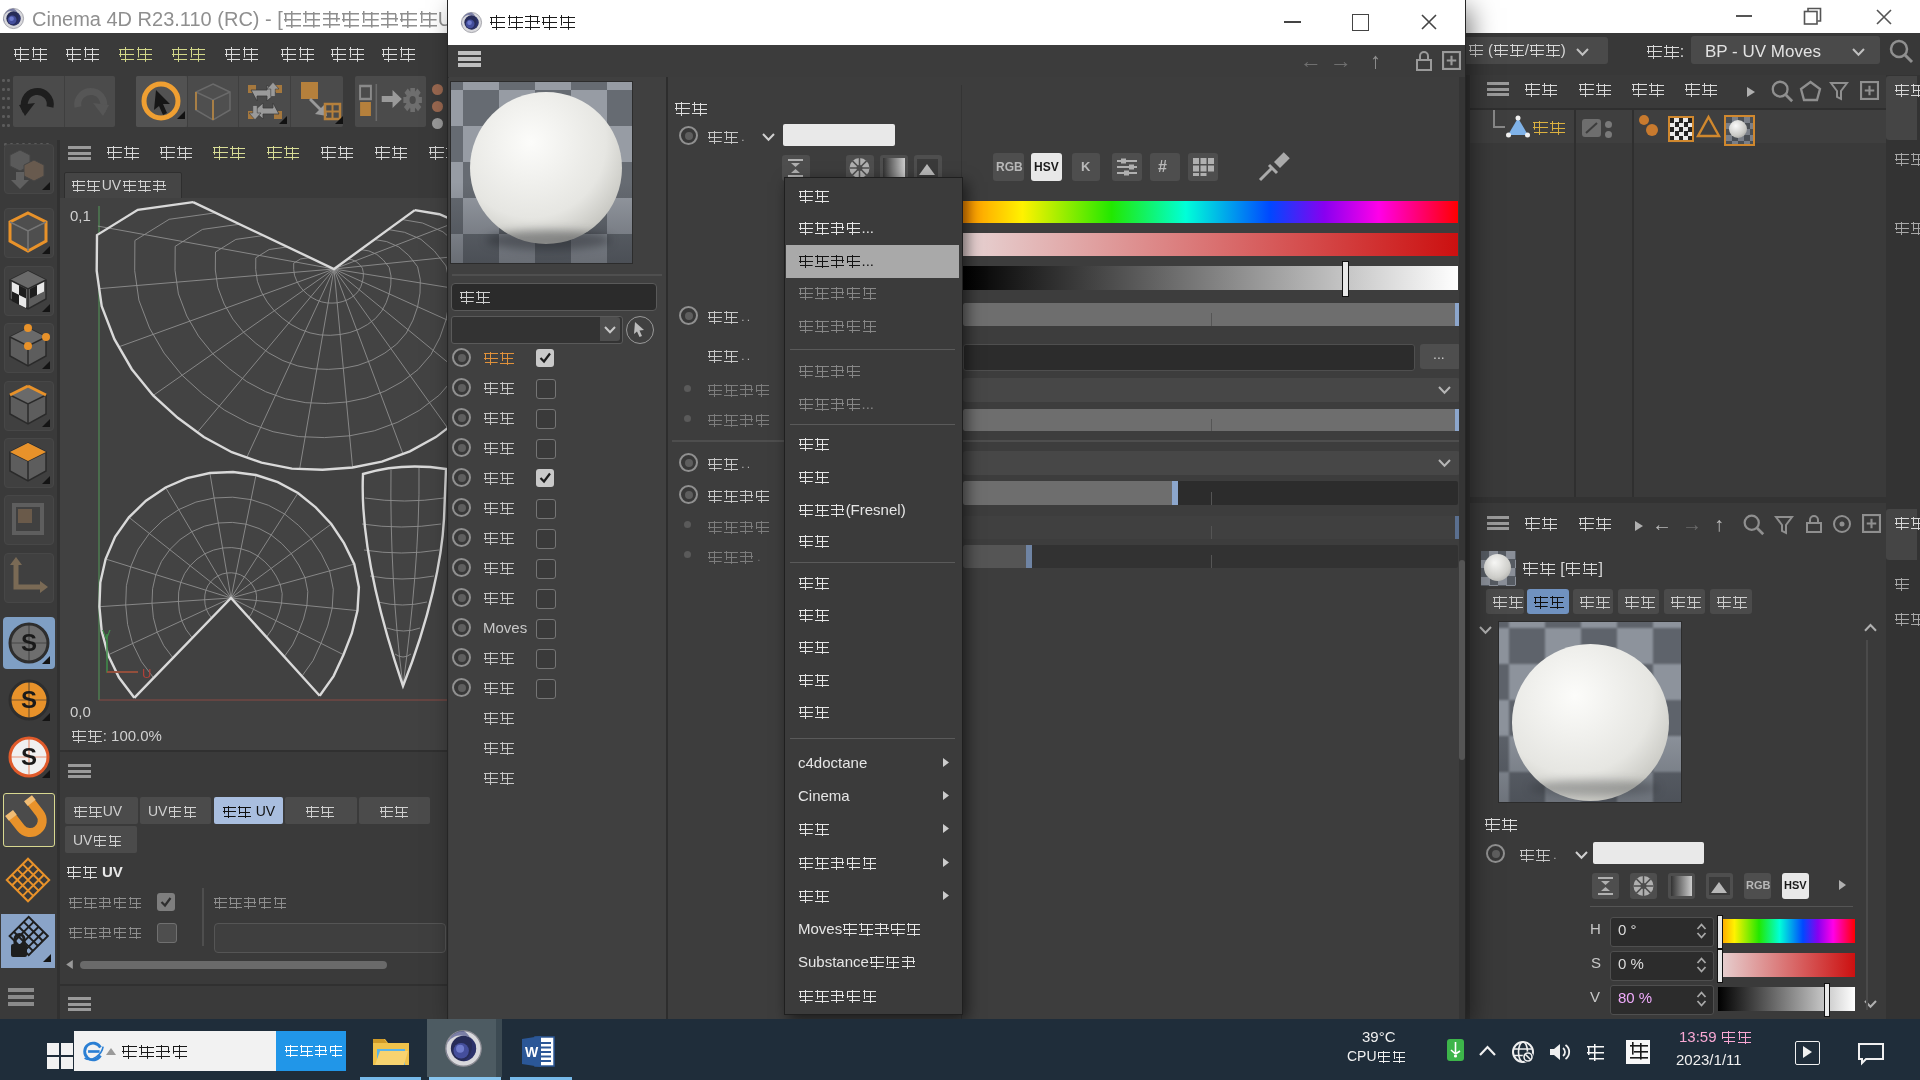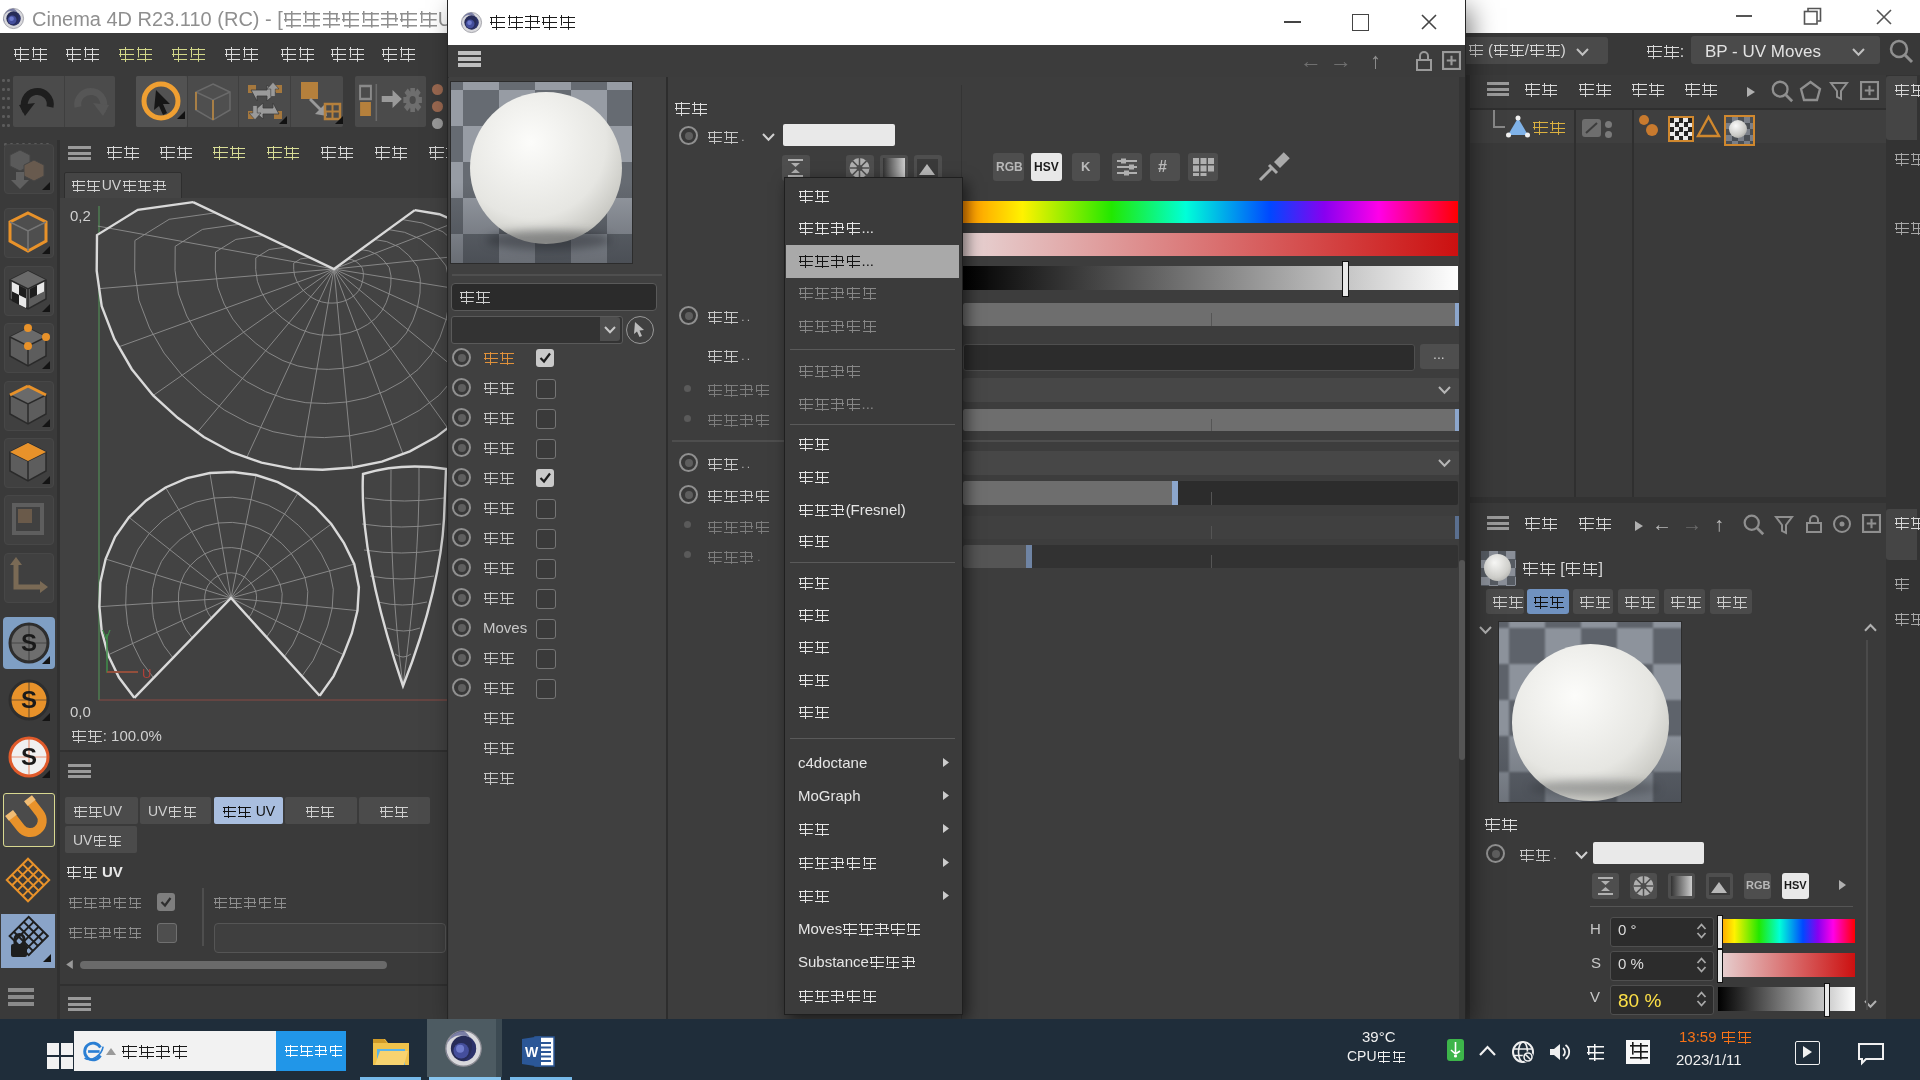--- a/index.html
+++ b/index.html
@@ -332,21 +332,21 @@
       <path d="M310,378 Q342.0,384 374,378" fill="none" stroke="#8f8f8f" stroke-width="0.9"></path>
       <path d="M318,404 Q342.5,410 367,404" fill="none" stroke="#8f8f8f" stroke-width="0.9"></path>
       <path d="M327,430 Q343.5,436 360,430" fill="none" stroke="#8f8f8f" stroke-width="0.9"></path>
       <path d="M335,456 Q343.0,462 351,456" fill="none" stroke="#8f8f8f" stroke-width="0.9"></path>
       <path d="M303,276 C330,268 360,267 386,271 L384,321 C382,360 370,420 343,488 C320,420 300,340 303,276 Z" fill="none" stroke="#d9d9d9" stroke-width="2.4"></path>
       <path d="M47 436 L47 474 L78 474" fill="none" stroke="#3f8f4a" stroke-width="1.5"></path>
       <path d="M47 474 L78 474" stroke="#b04038" stroke-width="1.5"></path>
       <text x="42" y="441" fill="#3f8f4a" font-size="13" font-family="Liberation Sans">V</text>
       <text x="82" y="480" fill="#b04038" font-size="13" font-family="Liberation Sans">U</text>
     </svg>
-    <div class="t" style="left:70px;top:207px;font-size:15px;color:#d0d0d0;">0,2</div>
+    <div class="t" style="left:70px;top:207px;font-size:15px;color:#d0d0d0;">0,1</div>
     <div class="t" style="left:70px;top:703px;font-size:15px;color:#d0d0d0;">0,0</div>
     <div class="t" style="left:71px;top:727px;font-size:15px;color:#d0d0d0;text-align:center;"><i class="k k15 v0"></i><i class="k k15 v1"></i>: 100.0%</div>
     <div class="a" style="left:60px;top:750px;width:388px;height:2px;background:#303030"></div>
     <div class="a" style="left:68px;top:764.0px;width:23px;height:3px;background:#9a9a9a"></div>
     <div class="a" style="left:68px;top:769.5px;width:23px;height:3px;background:#9a9a9a"></div>
     <div class="a" style="left:68px;top:775.0px;width:23px;height:3px;background:#9a9a9a"></div>
     <div class="a" style="left:65px;top:797px;width:73px;height:27px;background:#4b4b4b;border-radius:2px"></div>
     <div class="t" style="left:73px;top:803px;font-size:14px;color:#d0d0d0;"><i class="k k14 v0"></i><i class="k k14 v1"></i>UV</div>
     <div class="a" style="left:140px;top:797px;width:71px;height:27px;background:#4b4b4b;border-radius:2px"></div>
     <div class="t" style="left:148px;top:803px;font-size:14px;color:#d0d0d0;">UV<i class="k k14 v0"></i><i class="k k14 v1"></i></div>
@@ -578,21 +578,21 @@
     <div class="t" style="left:1591px;top:954px;font-size:15px;color:#c8c8c8;">S</div>
     <div class="a" style="left:1610px;top:951px;width:102px;height:28px;background:#2c2c2c;border:1px solid #4f4f4f;border-radius:3px"></div>
     <div class="t" style="left:1618px;top:955px;font-size:15px;color:#dcdcdc;">0 %</div>
     <svg class="a" style="left:1696px;top:956px" width="11" height="18" viewBox="0 0 11 18">
       <path d="M1.5 7 L5.5 2.5 L9.5 7 M1.5 11 L5.5 15.5 L9.5 11" fill="none" stroke="#a8a8a8" stroke-width="1.8"></path>
     </svg>
     <div class="a" style="left:1718px;top:953px;width:137px;height:24px;background:linear-gradient(90deg,#e7d4d4,#cc1010)"></div>
     <div class="a" style="left:1717px;top:949px;width:4px;height:32px;background:#e8e8e8;border:1px solid #111"></div>
     <div class="t" style="left:1590px;top:988px;font-size:15px;color:#c8c8c8;">V</div>
     <div class="a" style="left:1610px;top:985px;width:102px;height:28px;background:#2c2c2c;border:1px solid #4f4f4f;border-radius:3px"></div>
-    <div class="t" style="left:1618px;top:989px;font-size:19px;color:#fde047;">80 %</div>
+    <div class="t" style="left:1618px;top:989px;font-size:15px;color:#f0abfc;">80 %</div>
     <svg class="a" style="left:1696px;top:990px" width="11" height="18" viewBox="0 0 11 18">
       <path d="M1.5 7 L5.5 2.5 L9.5 7 M1.5 11 L5.5 15.5 L9.5 11" fill="none" stroke="#a8a8a8" stroke-width="1.8"></path>
     </svg>
     <div class="a" style="left:1718px;top:987px;width:137px;height:24px;background:linear-gradient(90deg,#000,#fff)"></div>
     <div class="a" style="left:1824px;top:983px;width:4px;height:32px;background:#e8e8e8;border:1px solid #111"></div>
     <div class="a" style="left:1886px;top:509px;width:31px;height:51px;background:#454545;border-radius:3px 0 0 3px"></div>
     <div class="t" style="left:1894px;top:515px;width:16px;height:41px;line-height:16.5px;text-align:center;color:#d8d8d8;font-size:15px"><i class="k k15 v0"></i><i class="k k15 v1"></i></div>
     <div class="t" style="left:1894px;top:576px;width:16px;height:20px;line-height:16.5px;text-align:center;color:#a8a8a8;font-size:15px"><i class="k k15 v0"></i></div>
     <div class="t" style="left:1894px;top:611px;width:16px;height:36px;line-height:16.5px;text-align:center;color:#a8a8a8;font-size:15px"><i class="k k15 v0"></i><i class="k k15 v1"></i></div>
     <div class="a" style="left:448px;top:0px;width:1017px;height:1019px;background:#3d3d3d;box-shadow:0 0 0 1px #262626,6px 8px 24px rgba(0,0,0,.5)"></div>
@@ -881,21 +881,21 @@
     <div class="t" style="left:798px;top:532px;font-size:15px;color:#e6e6e6;"><i class="k k15 v0"></i><i class="k k15 v1"></i></div>
     <div class="t" style="left:798px;top:574px;font-size:15px;color:#e6e6e6;"><i class="k k15 v0"></i><i class="k k15 v1"></i></div>
     <div class="t" style="left:798px;top:606px;font-size:15px;color:#e6e6e6;"><i class="k k15 v0"></i><i class="k k15 v1"></i></div>
     <div class="t" style="left:798px;top:638px;font-size:15px;color:#e6e6e6;"><i class="k k15 v0"></i><i class="k k15 v1"></i></div>
     <div class="t" style="left:798px;top:671px;font-size:15px;color:#e6e6e6;"><i class="k k15 v0"></i><i class="k k15 v1"></i></div>
     <div class="t" style="left:798px;top:703px;font-size:15px;color:#e6e6e6;"><i class="k k15 v0"></i><i class="k k15 v1"></i></div>
     <div class="t" style="left:798px;top:754px;font-size:15px;color:#e6e6e6;">c4doctane</div>
     <svg class="a" style="left:942px;top:757px" width="8" height="11" viewBox="0 0 8 11">
       <path d="M1 1 L7 5.5 L1 10 Z" fill="#cccccc"></path>
     </svg>
-    <div class="t" style="left:798px;top:787px;font-size:15px;color:#e6e6e6;">MoGraph</div>
+    <div class="t" style="left:798px;top:787px;font-size:15px;color:#e6e6e6;">Cinema</div>
     <svg class="a" style="left:942px;top:790px" width="8" height="11" viewBox="0 0 8 11">
       <path d="M1 1 L7 5.5 L1 10 Z" fill="#cccccc"></path>
     </svg>
     <div class="t" style="left:798px;top:820px;font-size:15px;color:#e6e6e6;"><i class="k k15 v0"></i><i class="k k15 v1"></i></div>
     <svg class="a" style="left:942px;top:823px" width="8" height="11" viewBox="0 0 8 11">
       <path d="M1 1 L7 5.5 L1 10 Z" fill="#cccccc"></path>
     </svg>
     <div class="t" style="left:798px;top:854px;font-size:15px;color:#e6e6e6;"><i class="k k15 v0"></i><i class="k k15 v1"></i><i class="k k15 v2"></i><i class="k k15 v0"></i><i class="k k15 v1"></i></div>
     <svg class="a" style="left:942px;top:857px" width="8" height="11" viewBox="0 0 8 11">
       <path d="M1 1 L7 5.5 L1 10 Z" fill="#cccccc"></path>
@@ -973,21 +973,21 @@
       <circle cx="17" cy="17" r="4" fill="none" stroke="#f0f0f0" stroke-width="1.6"></circle>
       <path d="M14.2 14.2 L19.8 19.8" stroke="#f0f0f0" stroke-width="1.6"></path>
     </svg>
     <svg class="a" style="left:1549px;top:1042px" width="25" height="20" viewBox="0 0 25 20">
 <path d="M1 7 L5 7 L11 2 L11 18 L5 13 L1 13 Z" fill="#f0f0f0"></path>
 <path d="M14 6 A 5 5 0 0 1 14 14 M16.5 3 A 8.5 8.5 0 0 1 16.5 17" stroke="#f0f0f0" stroke-width="1.8" fill="none"></path>
     </svg>
     <div class="t" style="left:1586px;top:1040px;font-size:20px;color:#f8f8f8;"><i class="k k20 v0"></i></div>
     <div class="a" style="left:1626px;top:1040px;width:24px;height:24px;background:#f8f8f8"></div>
     <div class="t" style="left:1629px;top:1042px;font-size:17px;color:#111;"><i class="k v1" style="color:#1a1a1a;width:18px;height:18px"></i></div>
-    <div class="t" style="left:1679px;top:1028px;font-size:15px;color:#f97316;">13:59 <i class="k k15 v0"></i><i class="k k15 v1"></i></div>
+    <div class="t" style="left:1679px;top:1028px;font-size:15px;color:#f9a8d4;">13:59 <i class="k k15 v0"></i><i class="k k15 v1"></i></div>
     <div class="t" style="left:1676px;top:1051px;font-size:15px;color:#f0f0f0;">2023/1/11</div>
     <div class="a" style="left:1795px;top:1041px;width:23px;height:22px;border:1.6px solid #f0f0f0;border-radius:2px"></div>
     <svg class="a" style="left:1802px;top:1046px" width="10" height="12" viewBox="0 0 10 12">
       <path d="M1 0 L10 6 L1 12 Z" fill="#f0f0f0"></path>
     </svg>
     <svg class="a" style="left:1857px;top:1042px" width="28" height="24" viewBox="0 0 28 24">
 <path d="M2 2 L26 2 L26 17 L9 17 L5 21 L5 17 L2 17 Z" fill="none" stroke="#f0f0f0" stroke-width="2"></path>
     </svg>
   </div>
 </body></html>

